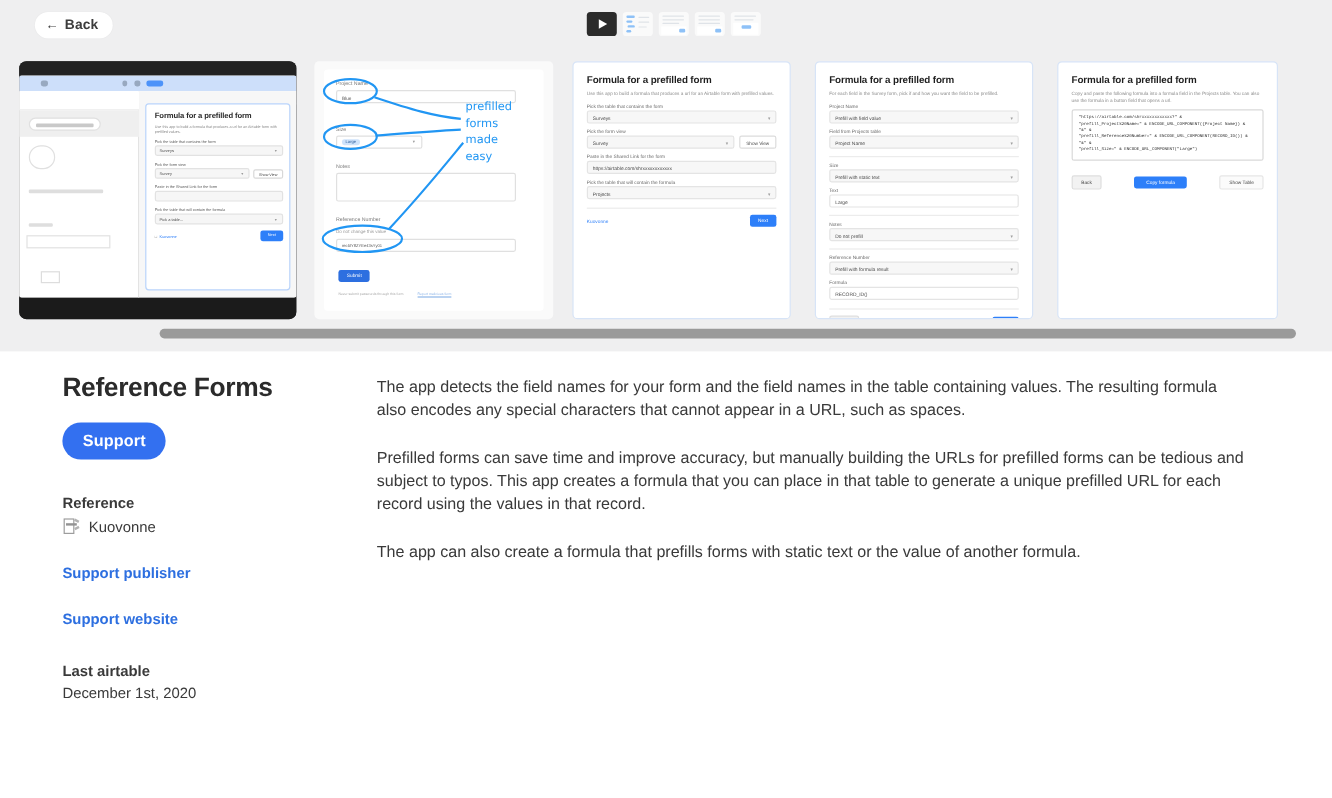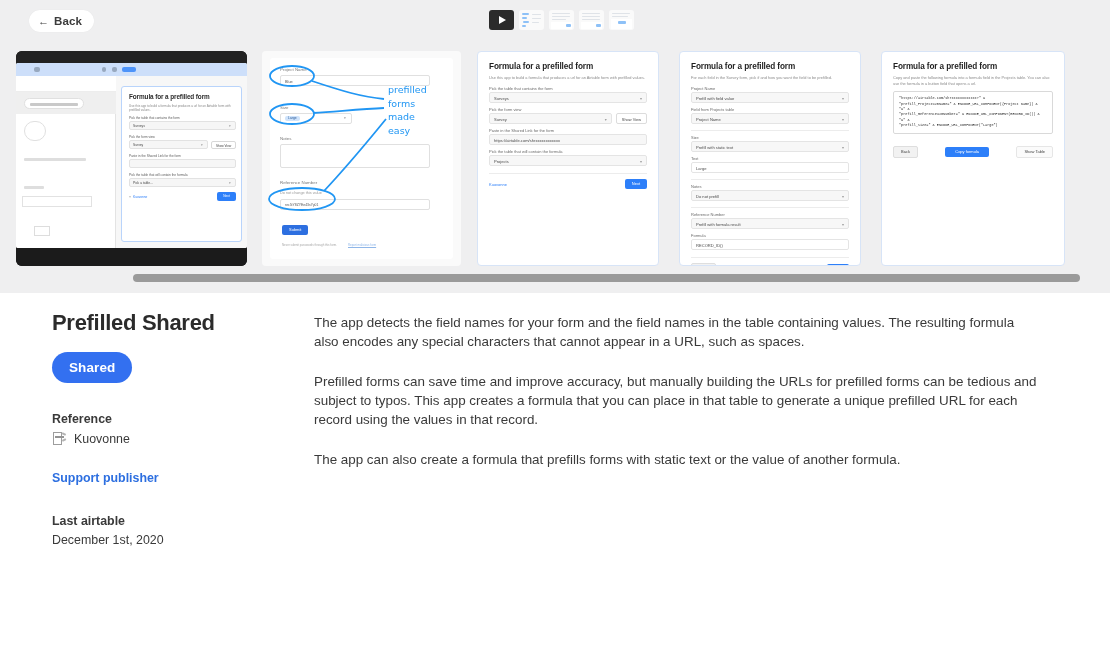--- a/index.html
+++ b/index.html
@@ -456,36 +456,37 @@
 
   <div id="carousel-scrollbar-track"></div>
   <div id="carousel-scrollbar-thumb"></div>
 </div>
 
 <div id="detail">
 
   <div id="app-info">
 
 
-    <div id="app-title">Prefilled Shared</div>
-
-    <button id="install-button">Shared</button>
+    <div id="app-title">Reference Forms</div>
+
+    <button id="install-button">Support</button>
 
     <div class="meta-head">Reference</div>
     <div id="publisher-row">
       <span id="publisher-avatar">
         <span class="bx"></span>
           <span class="t1"></span>
           <span class="t2"></span>
           <span class="t3"></span>
       </span>
       <span id="publisher-name">Kuovonne</span>
     </div>
 
     <a class="meta-link">Support publisher</a>
+    <a class="meta-link">Support website</a>
 
     <div class="meta-head">Last airtable</div>
     <div class="meta-val">December 1st, 2020</div>
   </div>
 
   <div id="description">
     <p>The app detects the field names for your form and the field names in the table containing values. The resulting formula also encodes any special characters that cannot appear in a URL, such as spaces.</p>
     <p>Prefilled forms can save time and improve accuracy, but manually building the URLs for prefilled forms can be tedious and subject to typos. This app creates a formula that you can place in that table to generate a unique prefilled URL for each record using the values in that record.</p>
     <p>The app can also create a formula that prefills forms with static text or the value of another formula.</p>
   </div>

